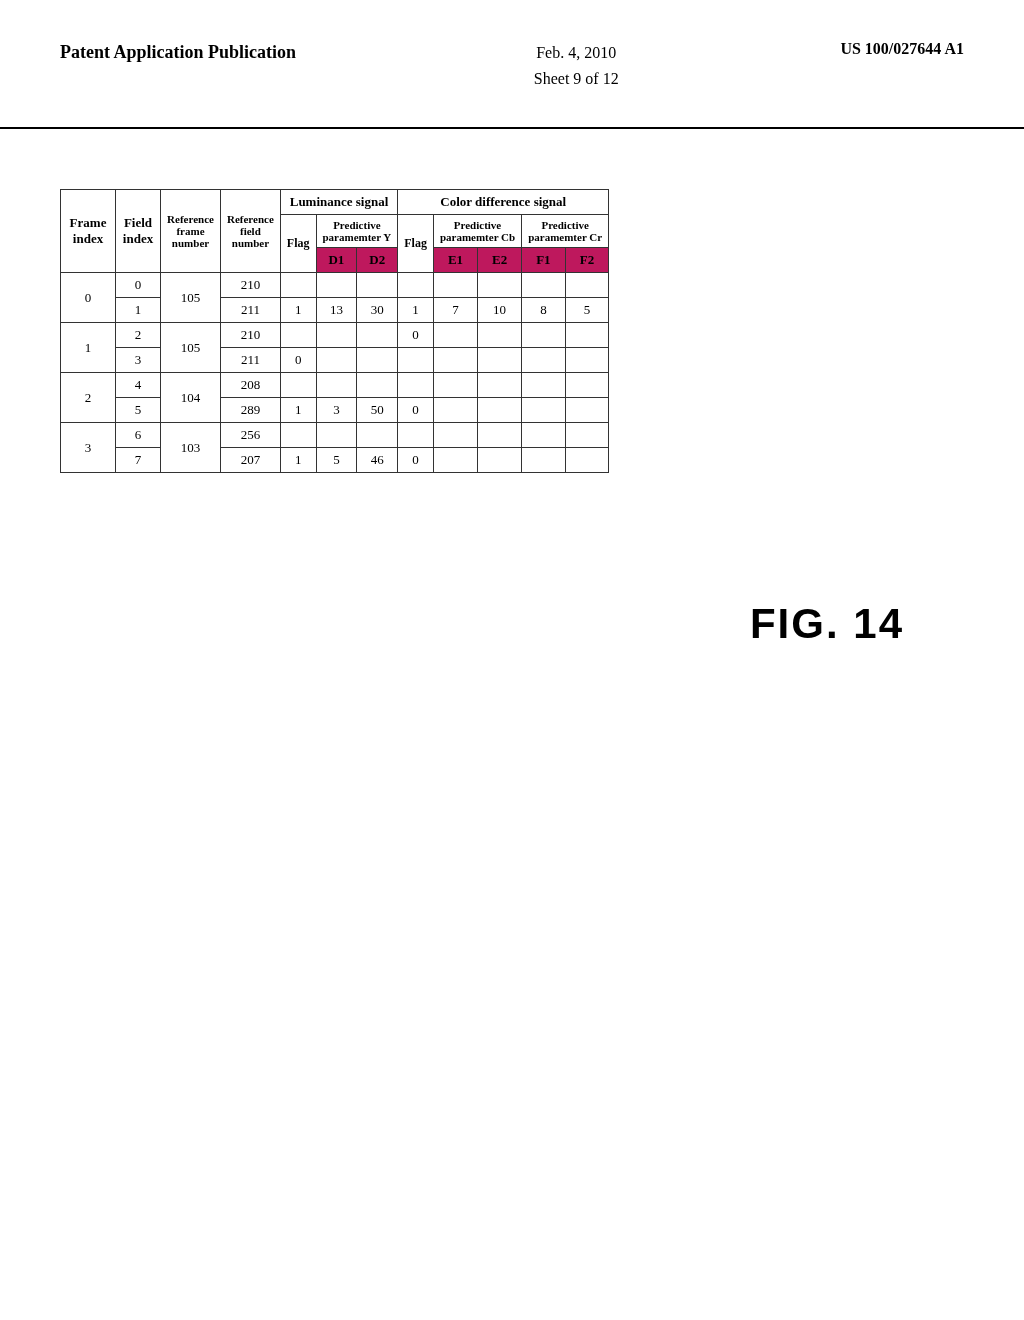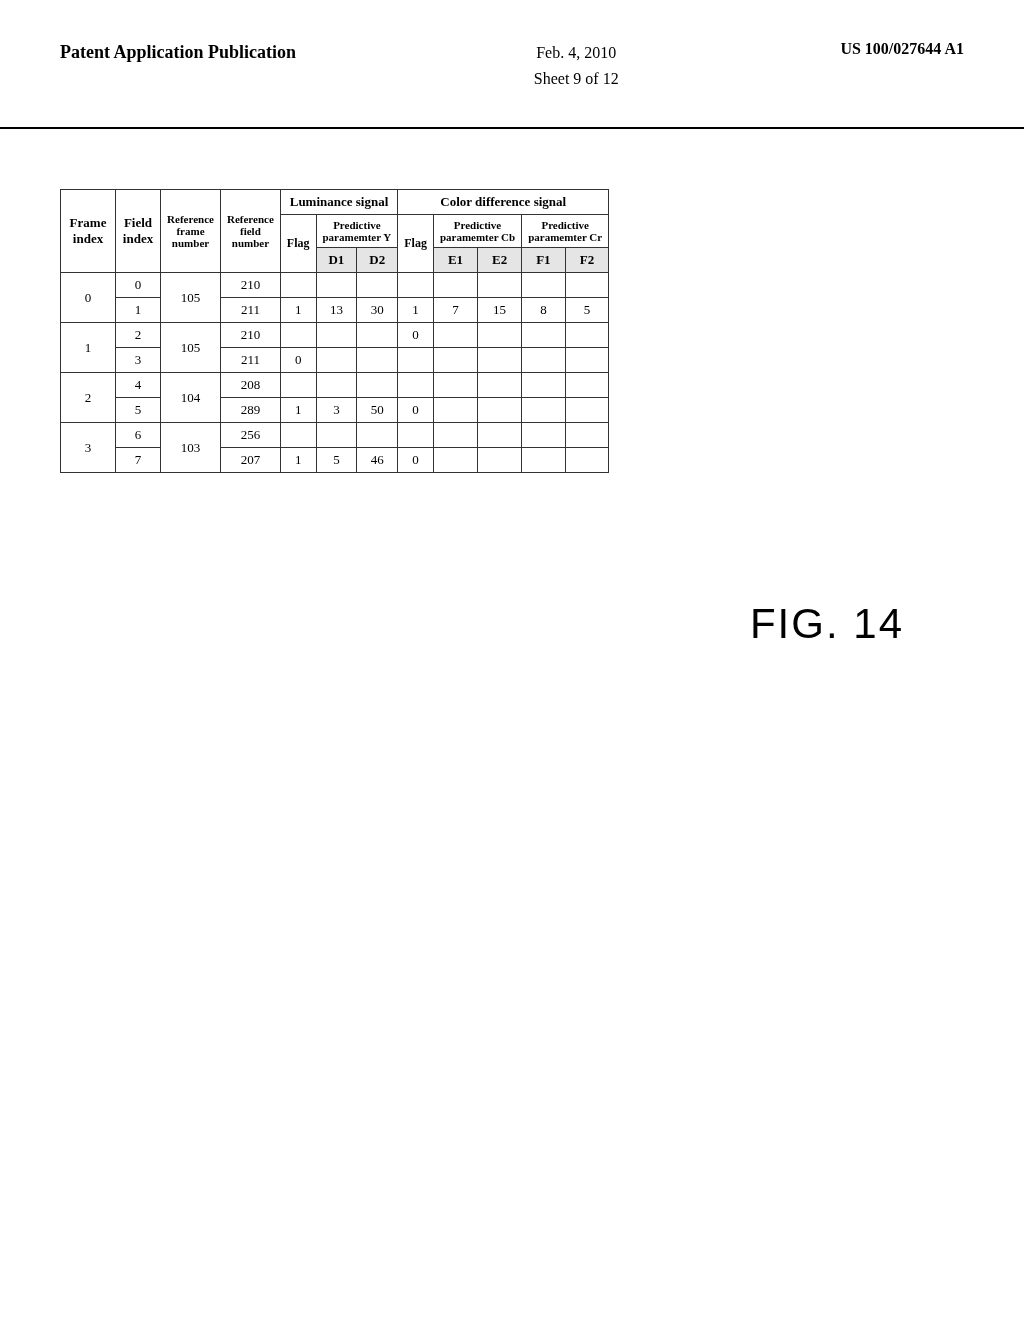--- a/index.html
+++ b/index.html
@@ -48,21 +48,21 @@
 
     .table-container {
       flex: 0 0 auto;
     }
 
     .fig-label {
       position: absolute;
       right: 120px;
       top: 600px;
       font-size: 42px;
-      font-weight: normal;
+      font-weight: bold;
       font-family: Arial, sans-serif;
       letter-spacing: 2px;
     }
 
     
     table {
       border-collapse: collapse;
       font-family: 'Times New Roman', Times, serif;
       font-size: 13px;
     }
@@ -72,21 +72,21 @@
     }
 
     th, td {
       padding: 4px 6px;
       text-align: center;
       vertical-align: middle;
       white-space: nowrap;
     }
 
     .header-cell {
-      background: #e5e5e5;
+      background: #be185d;
       font-weight: bold;
       writing-mode: horizontal-tb;
     }
 
     .group-header {
       font-weight: bold;
       text-align: center;
     }
   </style>
 </head>
@@ -149,21 +149,21 @@
             <td></td>
           </tr>
           <tr>
             <td>1</td>
             <td>211</td>
             <td>1</td>
             <td>13</td>
             <td>30</td>
             <td>1</td>
             <td>7</td>
-            <td>15</td>
+            <td>10</td>
             <td>8</td>
             <td>5</td>
           </tr>
           <tr>
             <td rowspan="2" style="vertical-align: middle;">1</td>
             <td>2</td>
             <td rowspan="2" style="vertical-align: middle;">105</td>
             <td>210</td>
             <td></td>
             <td></td>

